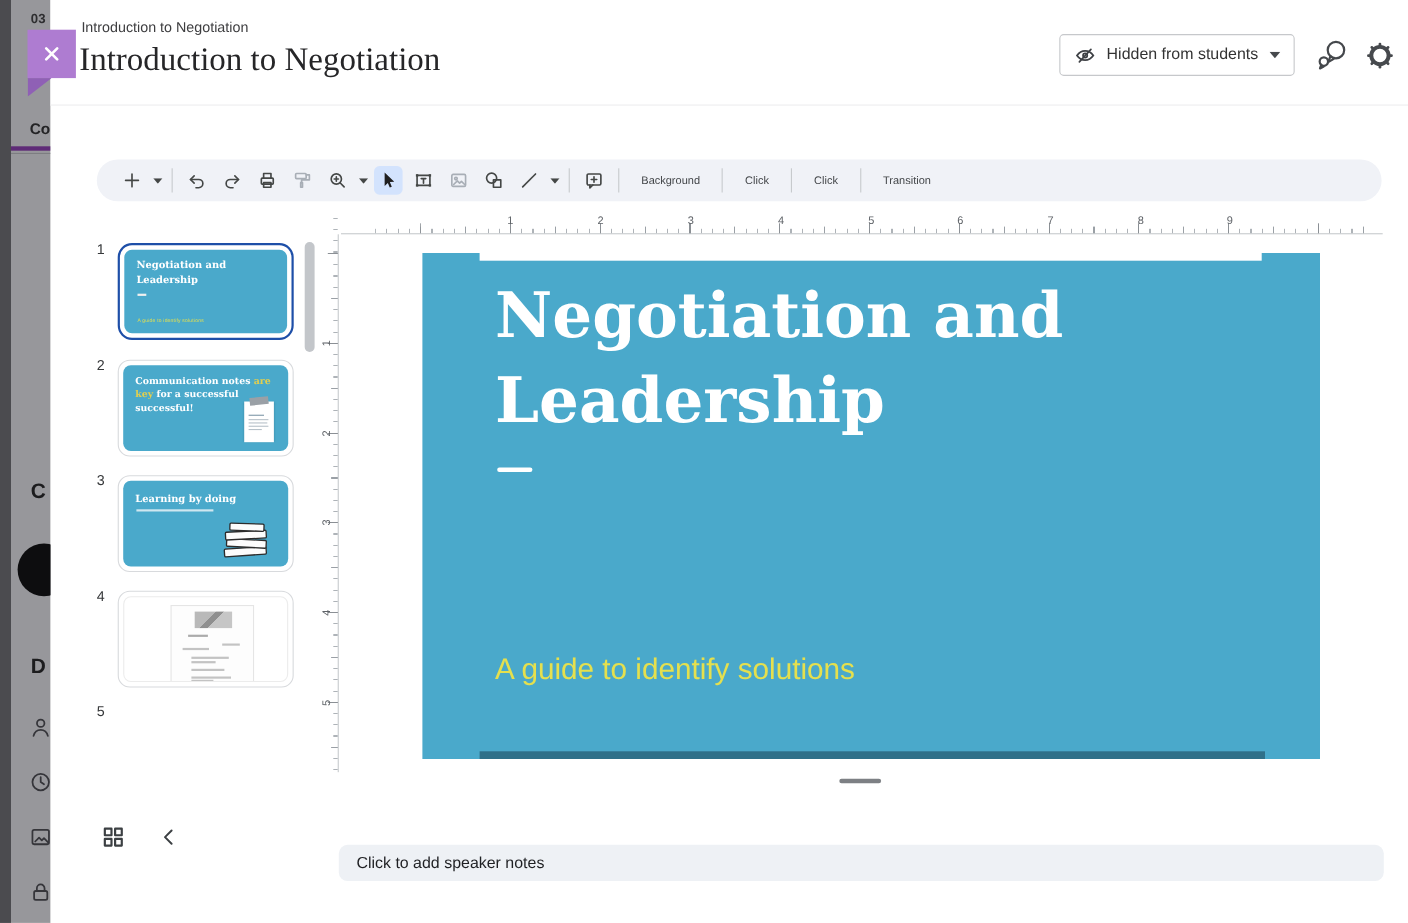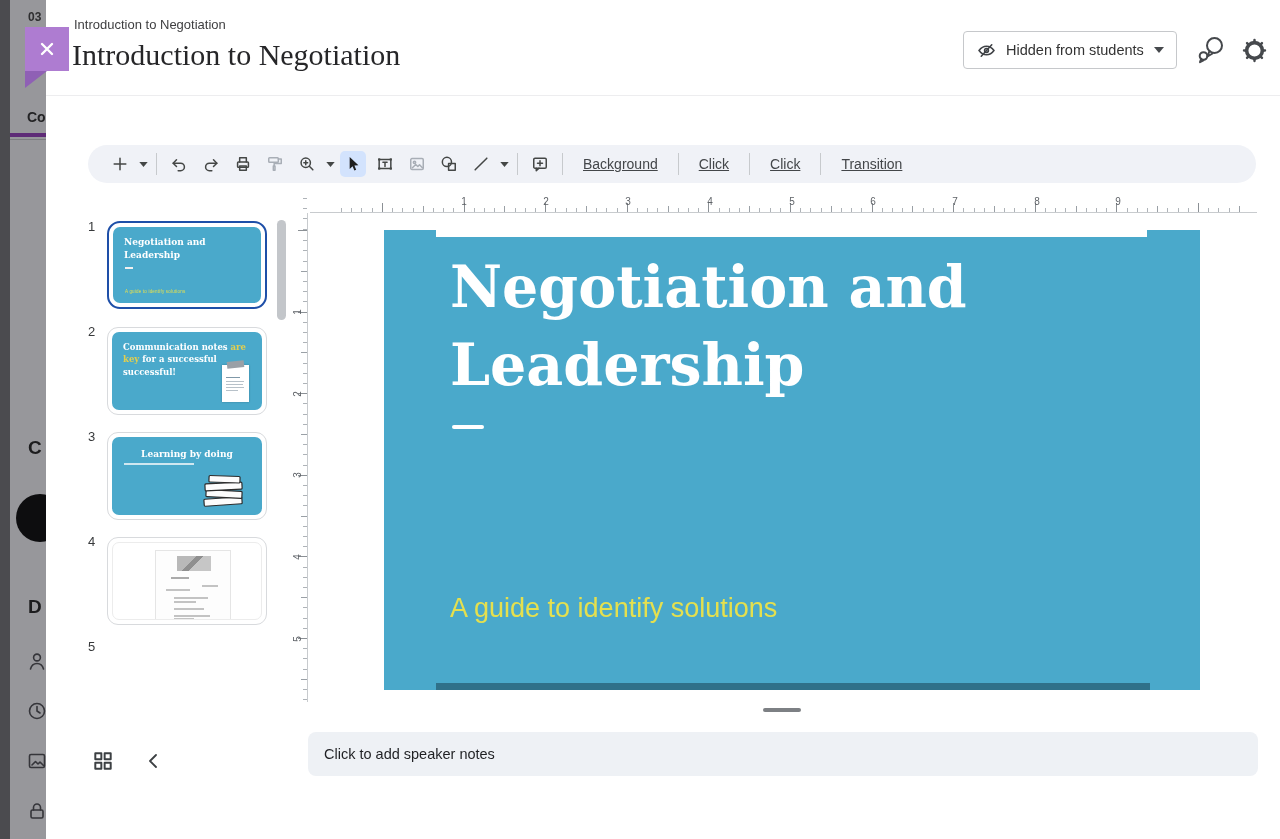--- a/index.html
+++ b/index.html
@@ -33,21 +33,21 @@
   .close-btn { position:absolute; left:25px; top:27px; width:44px; height:44px; background:#ae7cd1; z-index:30; display:flex; align-items:center; justify-content:center; cursor:pointer; }
   .close-fold { position:absolute; left:25px; top:71px; width:22px; height:17px; background:#8f60b5; clip-path:polygon(0 0,100% 0,0 100%); z-index:29; }
 
   
   .toolbar { position:absolute; left:88px; top:145px; width:1168px; height:38px; background:#f0f2f7; border-radius:19px; display:flex; align-items:center; padding-left:16px; }
   .tb-item { display:flex; align-items:center; justify-content:center; width:26px; height:26px; margin:0 3px; border-radius:5px; cursor:pointer; }
   .tb-item svg { stroke:#444746; fill:none; stroke-width:1.8; stroke-linecap:round; stroke-linejoin:round; }
   .tb-caret { width:12px; margin:0 1px; }
   .tb-sep { width:1px; height:22px; background:#c7cacd; margin:0 6px; }
   .tb-active { background:#d3e3fd; }
-  .tb-text { font-size:14px; color:#434649; padding:0 14px; cursor:pointer; white-space:nowrap;text-decoration:underline; }
+  .tb-text { font-size:10px; color:#434649; padding:0 14px; cursor:pointer; white-space:nowrap; }
   .disabled svg { stroke:#a8aeb6; }
 
   
   .film-num { position:absolute; left:88px; font-size:13px; color:#37393b; }
   .thumb { position:absolute; left:107px; width:160px; height:88px; background:#fff; border:1.5px solid #d8dadd; border-radius:11px; padding:4px; cursor:pointer; }
   .thumb.sel { border:2.5px solid #1e4fa8; border-radius:13px; }
   .thumb-inner { position:relative; width:100%; height:100%; border-radius:7px; overflow:hidden; background:#4aa9cb; }
   .thumb-inner.white { background:#fff; border:1px solid #ececec; }
   .t-title { position:absolute; left:11px; top:9px; font-family:"DejaVu Serif",serif; font-weight:700; color:#fff; font-size:9px; line-height:1.45; width:128px; }
   .t-hl { color:#e3cf4e; }
@@ -88,21 +88,21 @@
   .slide-topbar { position:absolute; left:52px; top:0; width:711px; height:7px; background:#ffffff; }
   .slide-botbar { position:absolute; left:52px; top:453px; width:714px; height:7px; background:#2f7089; }
   .slide-title { position:absolute; left:66px; top:18px; font-family:"DejaVu Serif",serif; font-weight:700; font-size:57px; line-height:78px; color:#ffffff; }
   .slide-dash { position:absolute; left:68px; top:195px; width:32px; height:4px; background:#fff; border-radius:2px; }
   .slide-sub { position:absolute; left:66px; top:363px; font-size:27px; color:#e5e04e; }
 
   .notes-handle { position:absolute; left:763px; top:708px; width:38px; height:4px; background:#7d8084; border-radius:2px; cursor:ns-resize; }
   .grid-btn { position:absolute; left:92px; top:750px; width:22px; height:22px; cursor:pointer; }
   .grid-btn svg, .collapse-btn svg { stroke:#3c4043; fill:none; stroke-width:1.8; stroke-linecap:round; stroke-linejoin:round; }
   .collapse-btn { position:absolute; left:144px; top:751px; width:20px; height:20px; cursor:pointer; }
-  .notes-box { position:absolute; left:308px; top:732px; width:950px; height:44px; background:#eef1f5; border-radius:8px; display:flex; align-items:center; padding-left:16px; cursor:text; }
+  .notes-box { position:absolute; left:308px; top:768px; width:950px; height:33px; background:#eef1f5; border-radius:8px; display:flex; align-items:center; padding-left:16px; cursor:text; }
   .notes-text { font-size:14.5px; color:#1f2023; }
 </style>
 </head>
 <body>
 
 <div class="stage">
 
   <div class="backdrop">
     <div class="bd-date">03</div>
     <div class="bd-tab">Co</div>
@@ -317,21 +317,21 @@
         <div class="note-line" style="top:19px; width:17px;"></div>
         <div class="note-line" style="top:22px; width:18px;"></div>
         <div class="note-line" style="top:25px; width:12px;"></div>
       </div>
     </div>
   </div>
 
   <div class="film-num" style="top:429px;">3</div>
   <div class="thumb" style="top:432px;">
     <div class="thumb-inner">
-      <div class="t-title" style="top:11px;text-align:center;">Learning by doing</div>
+      <div class="t-title" style="top:11px;">Learning by doing</div>
       <div class="t-sub-w" style="top:26px; width:70px; height:2px; background:#cfe7f0;"></div>
       <svg width="48" height="40" viewBox="0 0 48 40" style="position:absolute; right:14px; bottom:6px;">
         <g fill="#fcfcfc" stroke="#2c2c2c" stroke-width="1.2">
           <rect x="4" y="29" width="38" height="7" rx="1" transform="rotate(-4 23 32)"></rect>
           <rect x="6" y="21.5" width="36" height="7" rx="1" transform="rotate(3 24 25)"></rect>
           <rect x="5" y="14" width="37" height="7" rx="1" transform="rotate(-3 23 17)"></rect>
           <rect x="9" y="7" width="31" height="6.5" rx="1" transform="rotate(2 24 10)"></rect>
         </g>
       </svg>
     </div>

